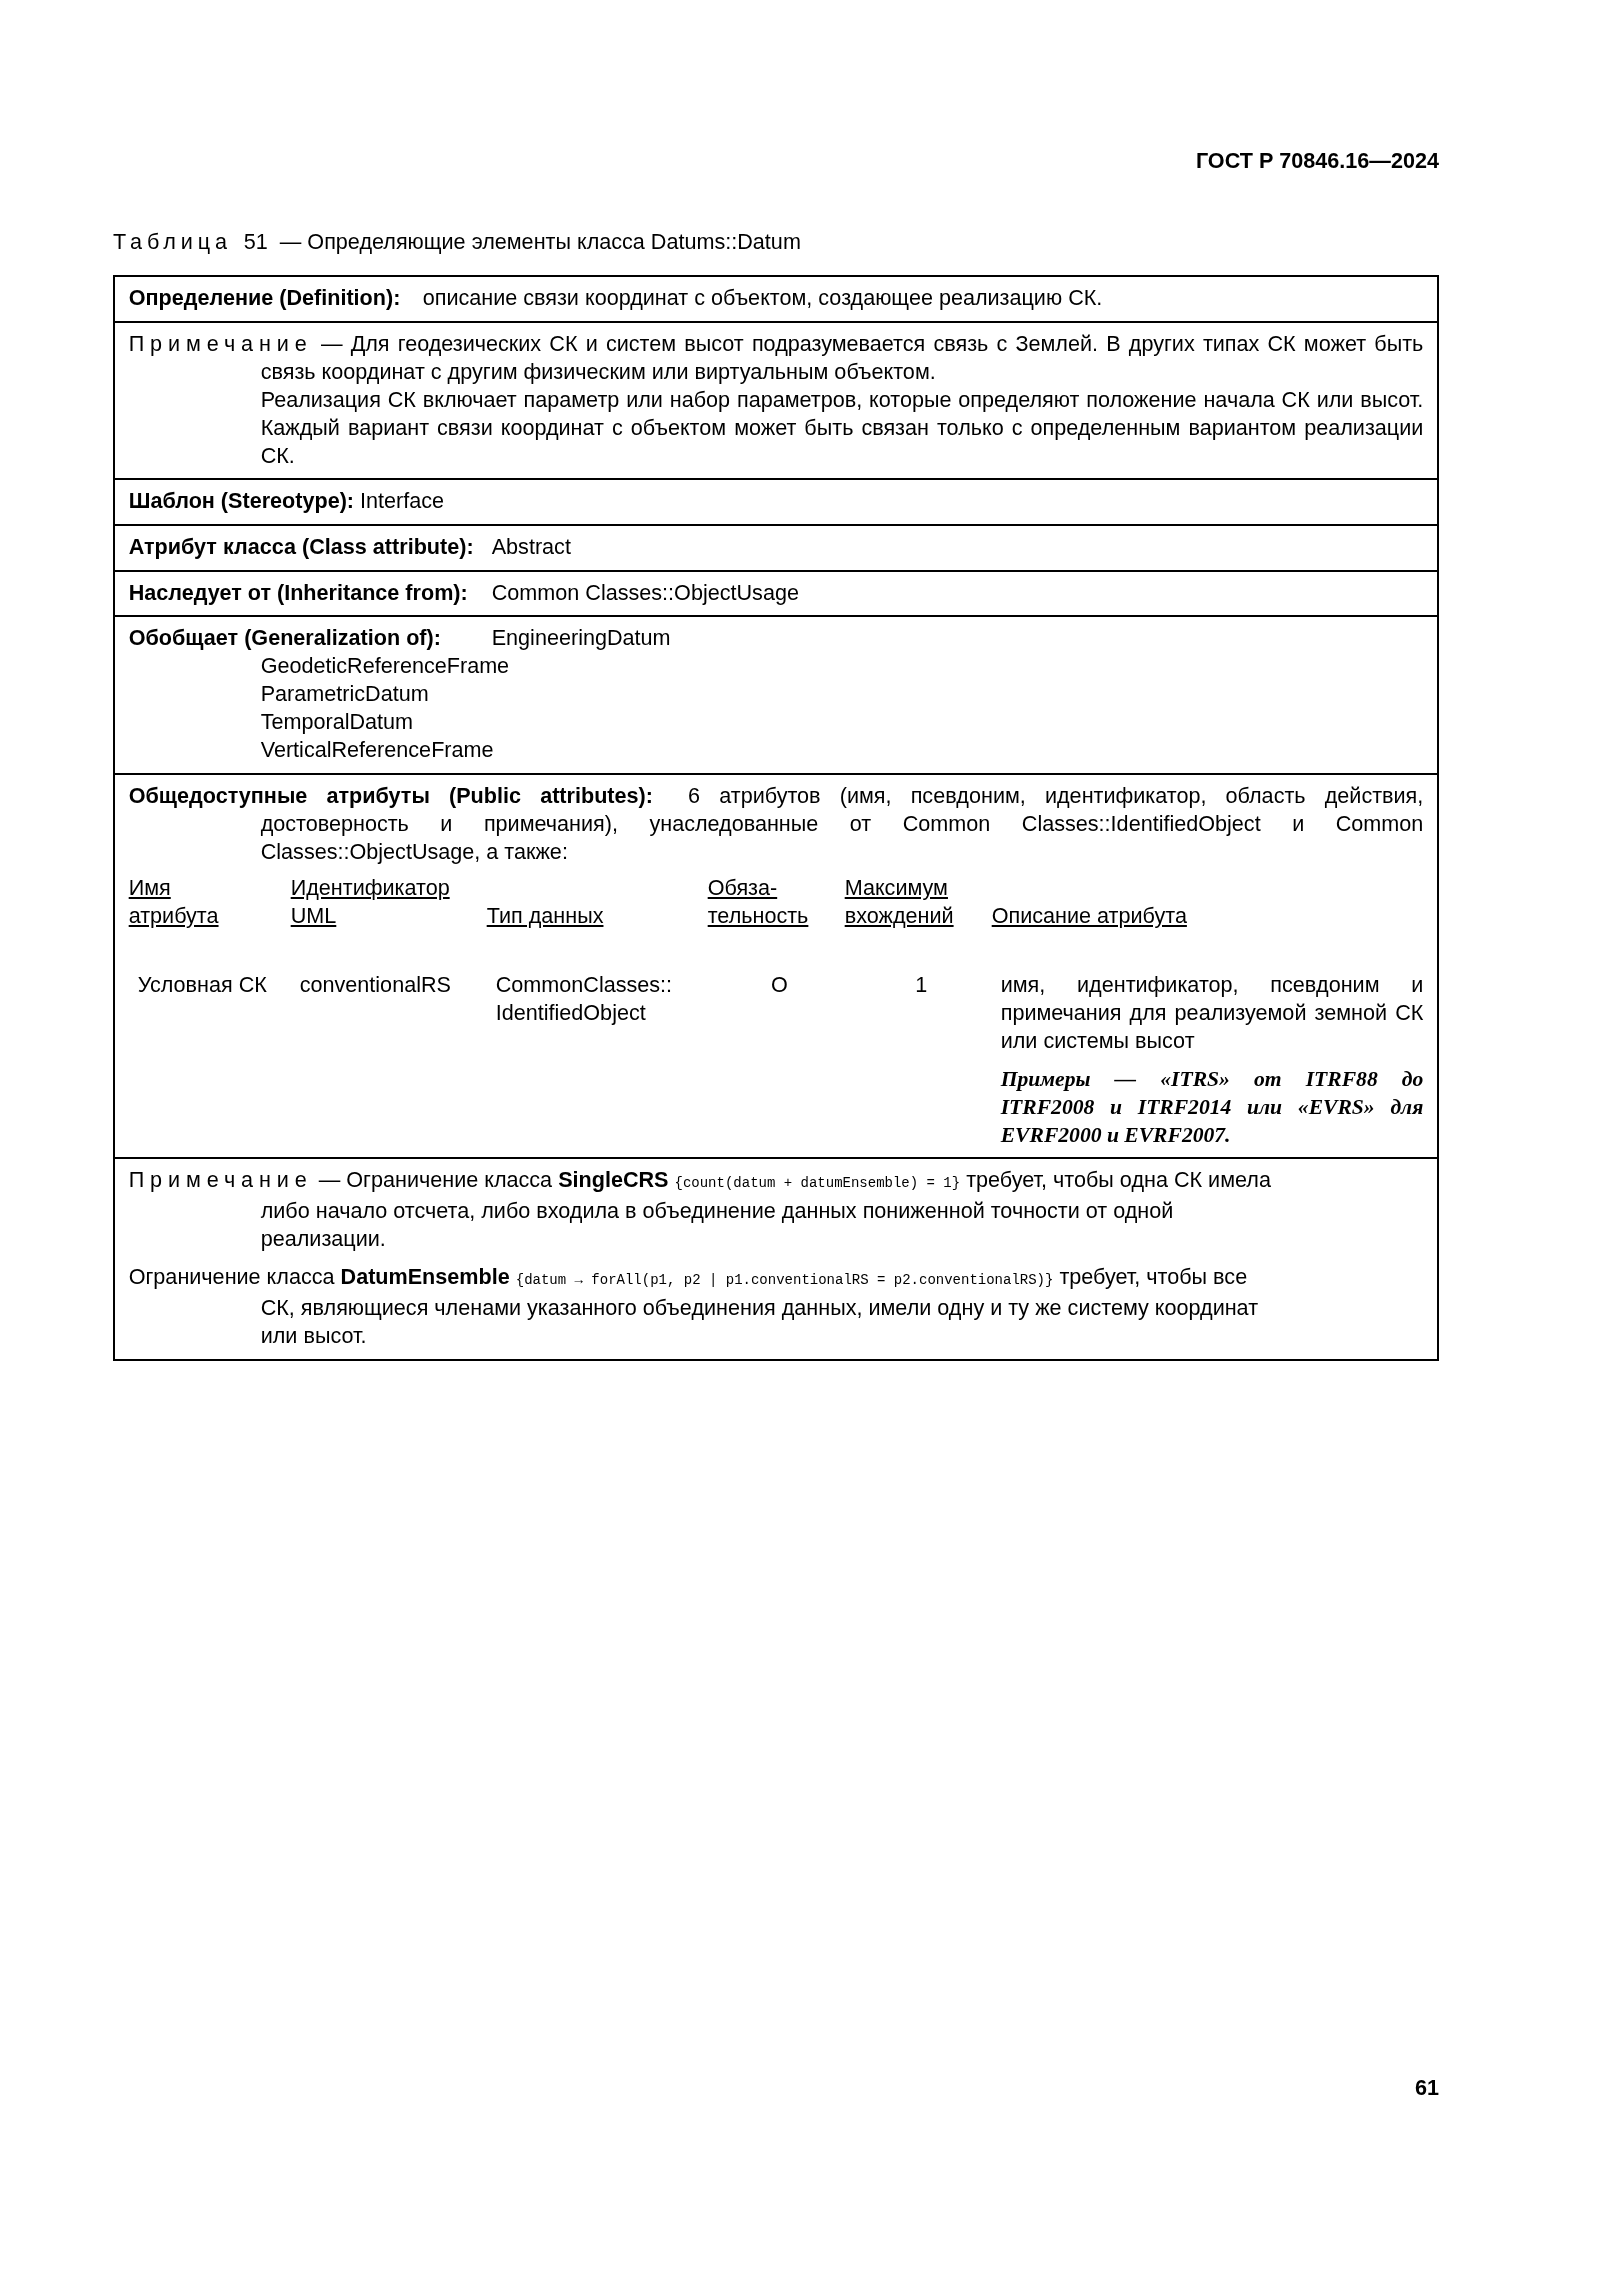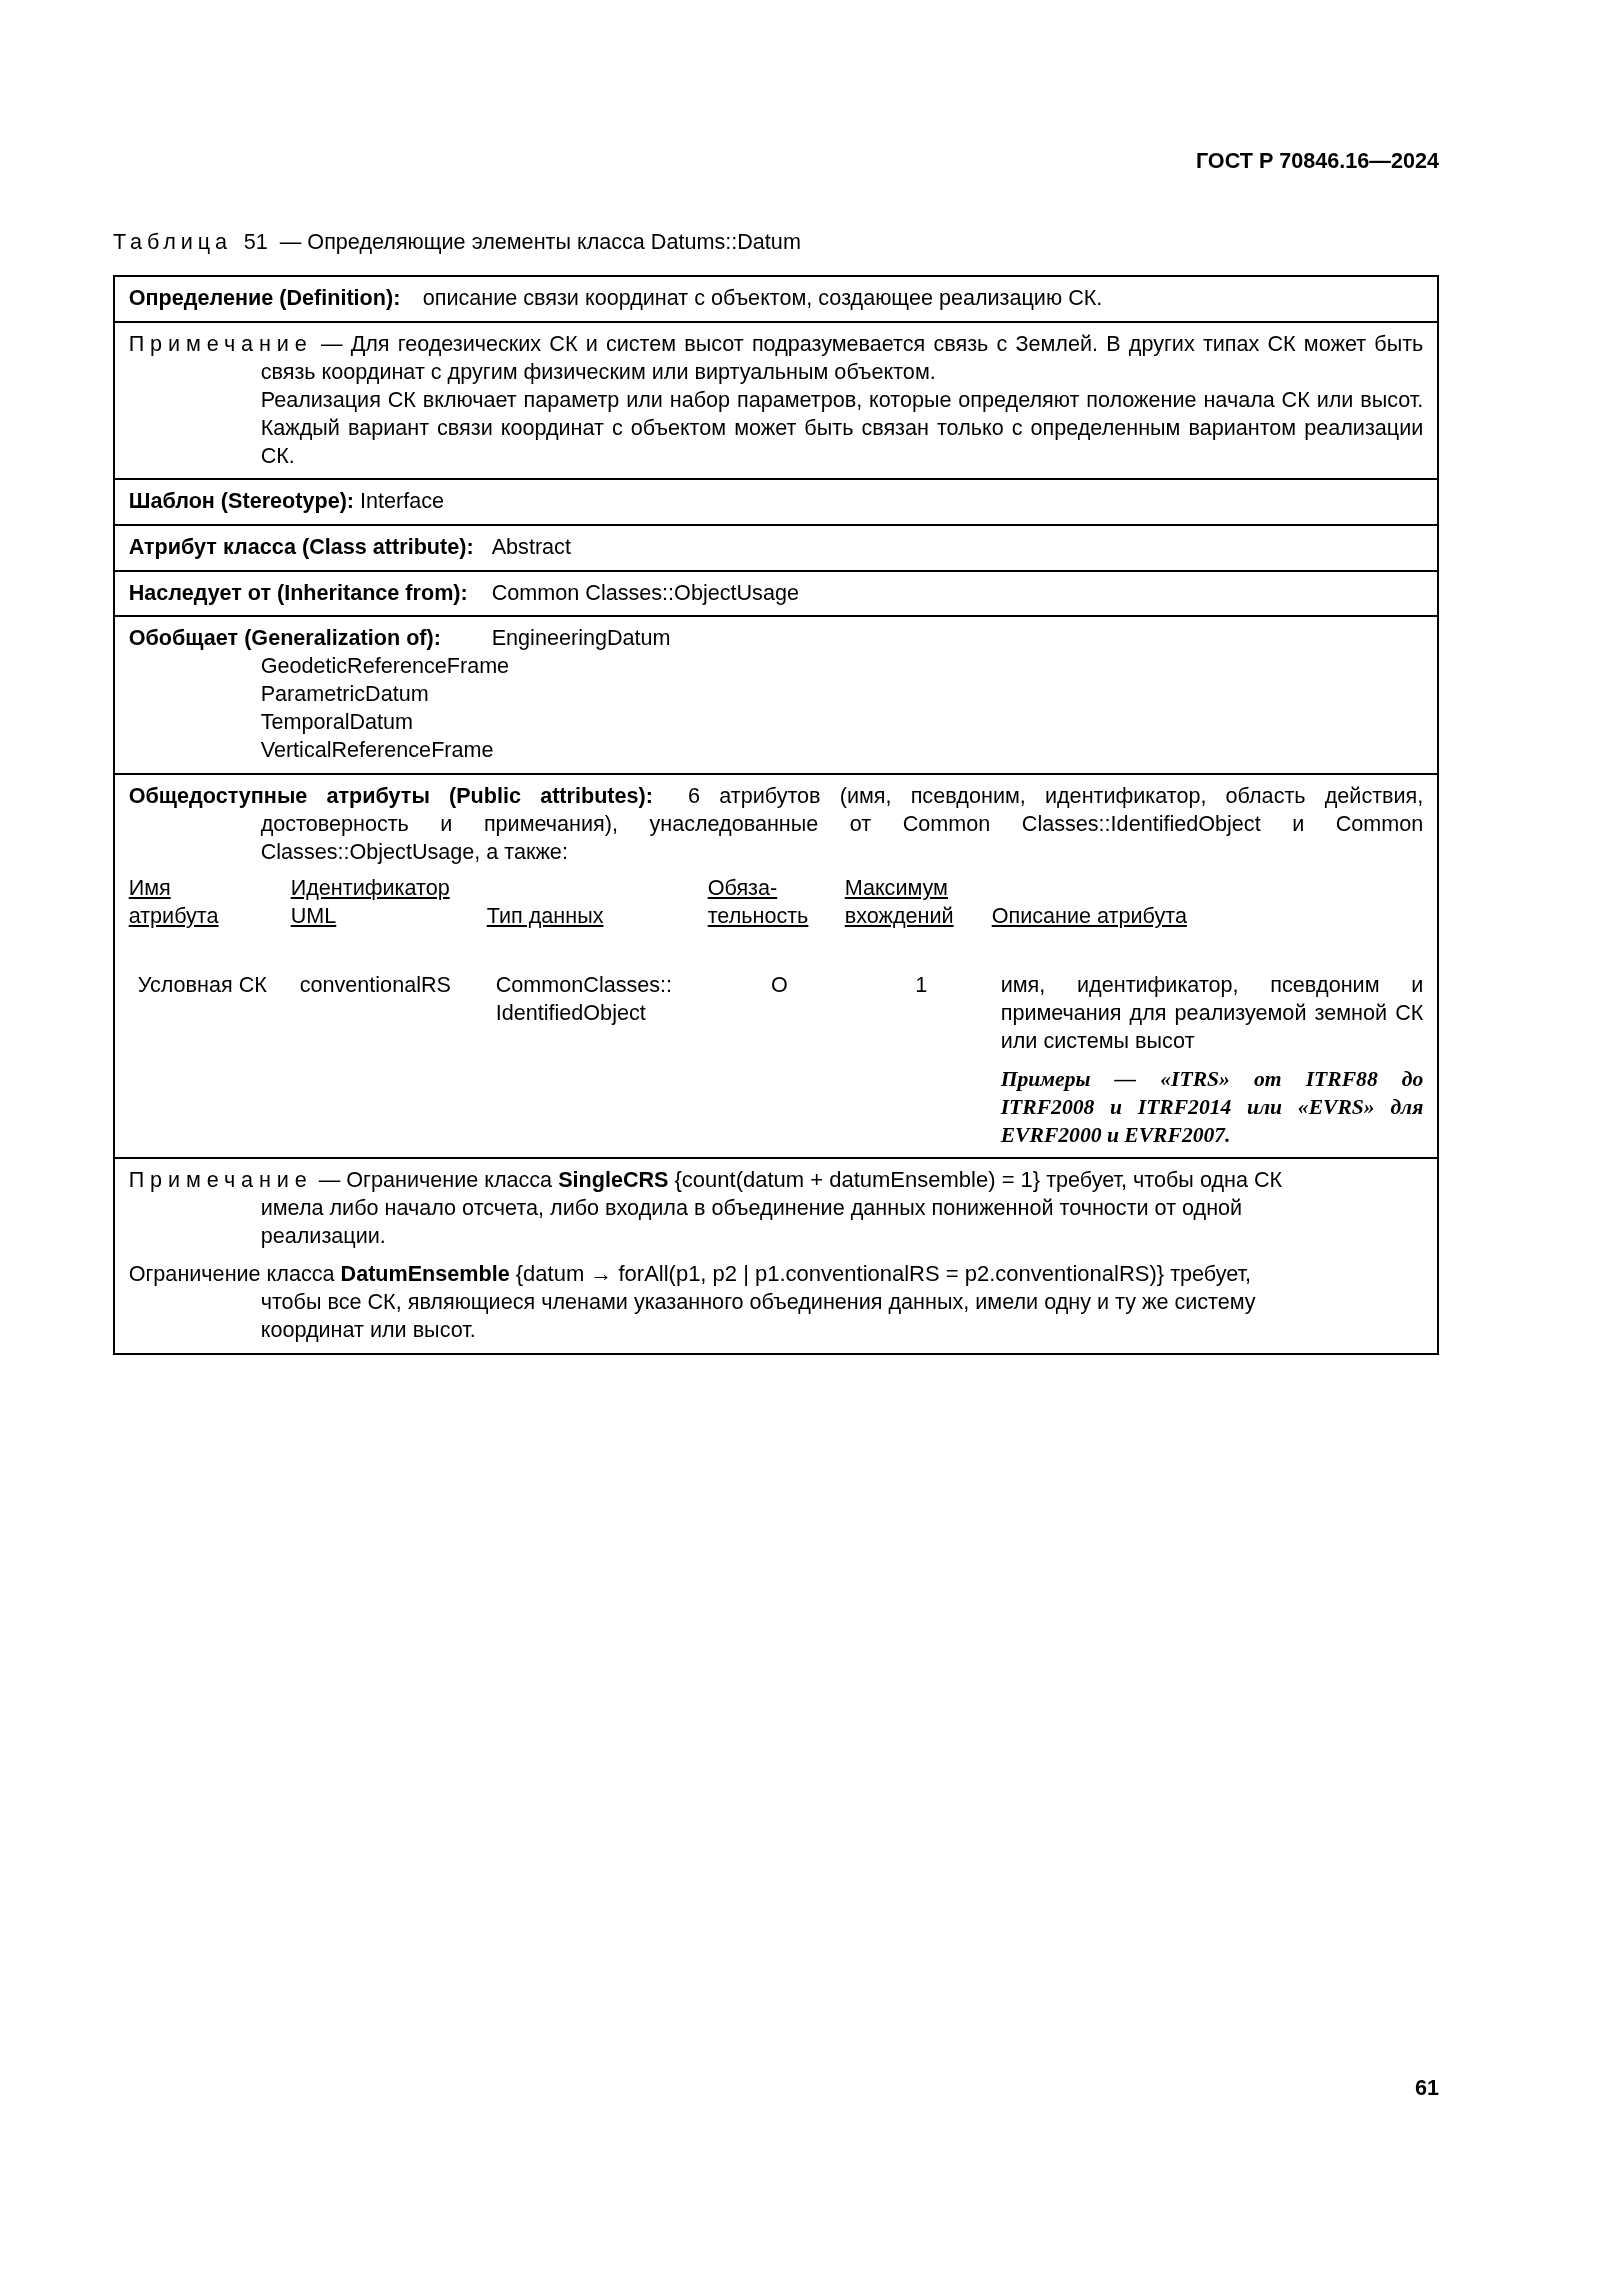--- a/index.html
+++ b/index.html
@@ -37,21 +37,21 @@
   .w300 { flex: 0 0 294px !important; }
   .w370 { flex: 0 0 363px !important; }
   .kv .val { flex: 1 1 auto; }
 
   p { margin: 0; }
   .hang { padding-left: 132px; text-indent: -132px; }
   .just { text-align: justify; }
   .cont { margin-left: 132px; }
   .gen-item { margin-left: 132px; }
   .gap28 { margin-left: 16px; }
-  .mono { font-family: Liberation Sans, sans-serif; font-size: 22px; }
+  .mono { font-family: Liberation Mono, monospace; font-size: 14px; }
   .narrow { max-width: 1024px; }
   .p2 { margin-top: 9.8px; }
 
   .agrid { display: grid; grid-template-columns: 162px 196px 221px 137px 147px 1fr; }
   .agrid > div { padding-right: 11.8px; }
   .agrid > div:last-child { padding-right: 0; }
   .agrid.head { margin-top: 7.8px; }
   .agrid.body { margin-top: 41px; margin-left: 9px; }
   .hcell { display: flex; flex-direction: column; justify-content: flex-end; align-items: flex-start; }
   .u { text-decoration: underline; }

